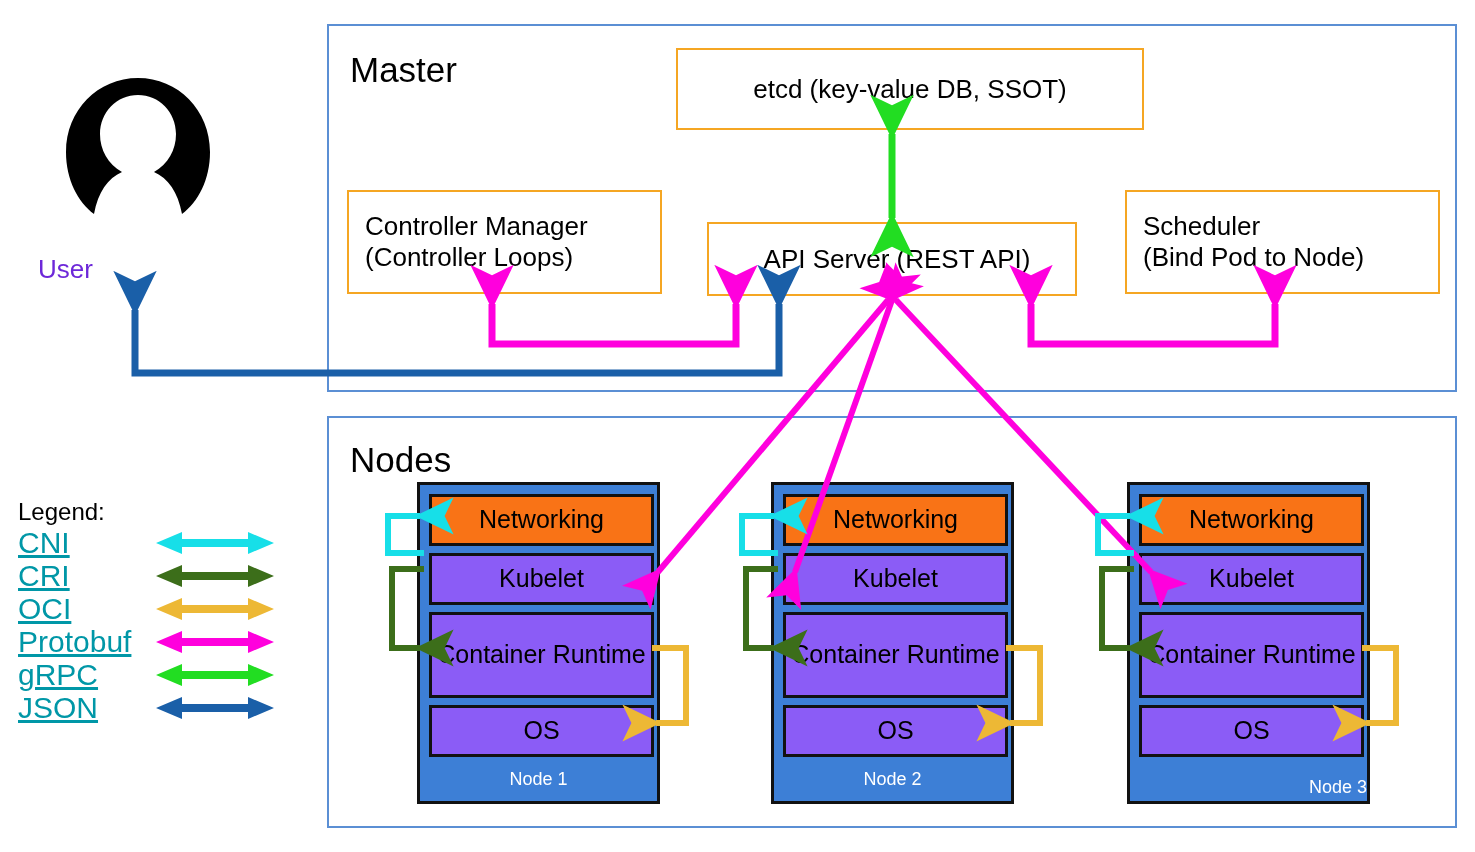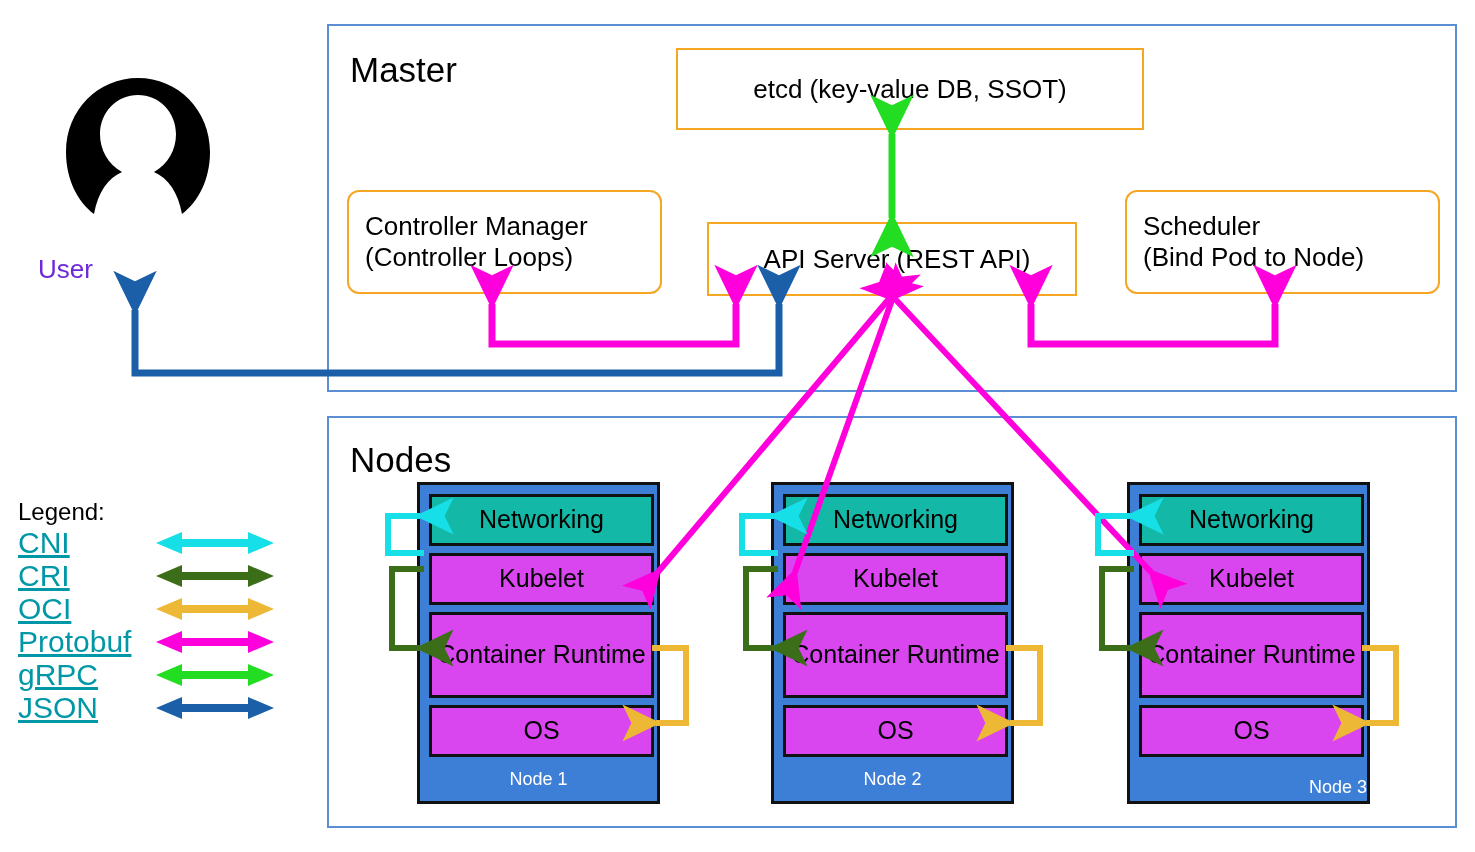--- a/index.html
+++ b/index.html
@@ -10,28 +10,28 @@
 
   
   .group-frame{position:absolute;border:2px solid #5b8fd4;background:transparent;box-sizing:border-box;}
   .group-title{position:absolute;font-size:35px;line-height:1;color:#000;white-space:nowrap;}
 
   
   .master-box{position:absolute;box-sizing:border-box;border:2px solid #f5a623;background:#ffffff;
               display:flex;align-items:center;}
   .master-box .mb-txt{font-size:26px;line-height:1.18;color:#000;white-space:pre;}
   .mb-center{justify-content:center;text-align:center;}
-  .mb-left{justify-content:flex-start;padding-left:16px;text-align:left;border-radius:12px;}
+  .mb-left{justify-content:flex-start;padding-left:16px;text-align:left;}
 
   
   .node{position:absolute;box-sizing:border-box;background:#3d7fd6;border:3px solid #111111;}
-  .node-layer{position:absolute;box-sizing:border-box;border:3px solid #111111;background:#d946ef;
+  .node-layer{position:absolute;box-sizing:border-box;border:3px solid #111111;background:#8b5cf6;
               display:flex;align-items:center;justify-content:center;text-align:center;
               font-size:25px;line-height:1.1;color:#000;}
-  .node-layer.net{background:#14b8a6;}
+  .node-layer.net{background:#f97316;}
   .node-label{position:absolute;left:0;right:0;text-align:center;color:#ffffff;font-size:18px;}
 
   
   #user-icon{position:absolute;width:148px;height:145px;}
   #user-caption{position:absolute;width:200px;text-align:left;font-size:26px;color:#6d28d9;}
 
   
   #legend{position:absolute;left:16px;top:500px;width:270px;}
   #legend-title{font-size:24px;color:#000;margin:0 0 3px 2px;line-height:1;}
   .legend-row{position:relative;height:33px;}

